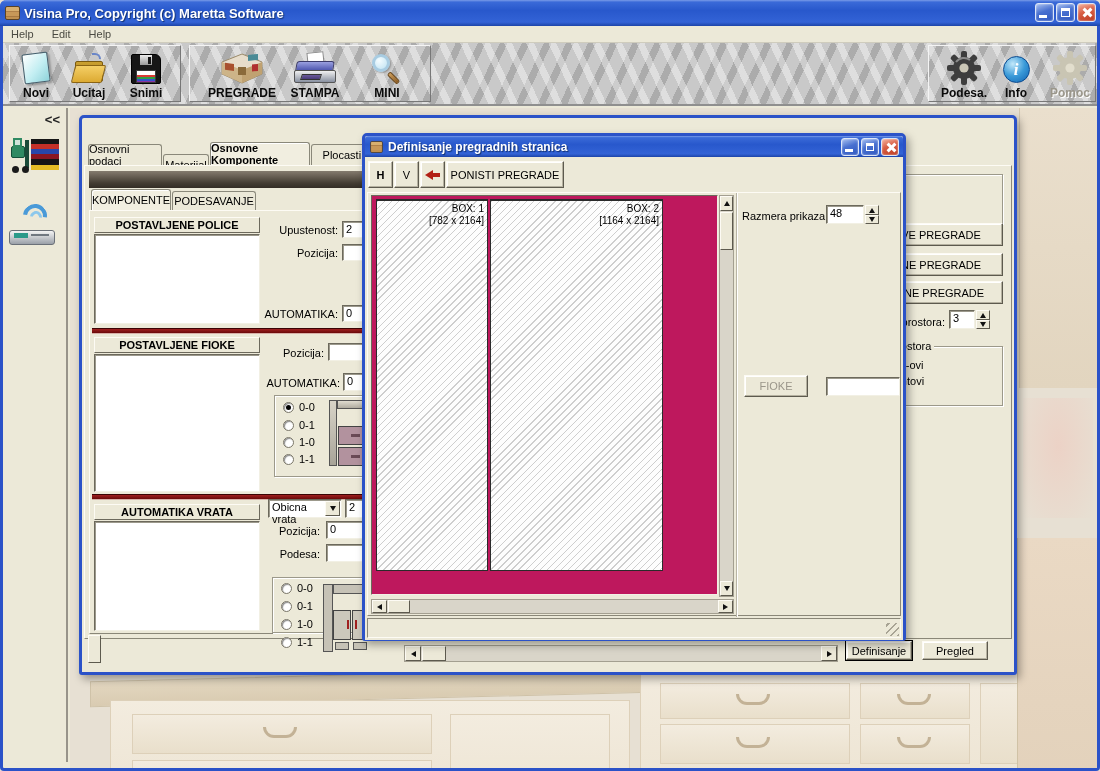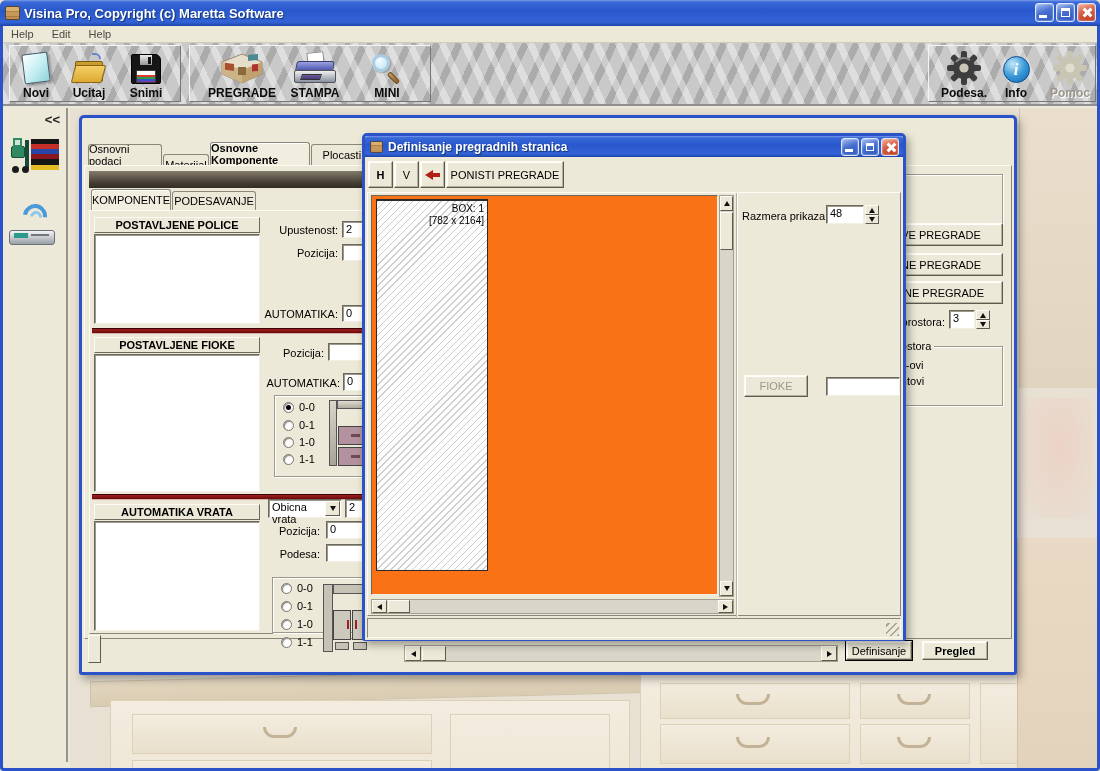--- a/index.html
+++ b/index.html
@@ -396,21 +396,21 @@
           <div class="a sbtrack" style="left:322px;top:506px;width:434px;height:17px;">
             <div class="sbbtn a" style="left:0;top:0;width:16px;height:15px;">
                   <div class="tri t-lf"></div>
                 </div>
             <div class="thumb a" style="left:17px;top:0;width:24px;height:15px;"></div>
             <div class="sbbtn a" style="right:0;top:0;width:16px;height:15px;">
                   <div class="tri t-rt"></div>
                 </div>
           </div>
           <div class="btn a" style="left:764px;top:502px;width:66px;height:19px;outline:1px solid #000;">Definisanje</div>
-          <div class="btn a" style="left:840px;top:502px;width:66px;height:19px;font-weight:bold;">Pregled</div>
+          <div class="btn a" style="left:840px;top:502px;width:66px;height:19px;">Pregled</div>
         </div>
       </div>
 
       <div class="window" style="left:292px;top:25px;width:544px;height:508px;z-index:30;">
         <div class="a titlebar tb-sub">
           <div class="appicon" style="transform:scale(.85);"></div>
           <span>Definisanje pregradnih stranica</span>
           <div class="winbtns" style="top:2px;">
             <div class="winbtn g-min" style="width:18px;height:18px;"></div>
             <div class="winbtn g-max" style="width:18px;height:18px;"></div>
@@ -425,25 +425,31 @@
           <div class="btn a" style="left:55px;top:4px;width:25px;height:27px;">
             <div style="display:flex;align-items:center;">
               <div class="tri" style="border-top:5px solid transparent;border-bottom:5px solid transparent;border-right:8px solid #b22015;"></div>
               <div style="width:7px;height:4px;background:#b22015;"></div>
             </div>
           </div>
           <div class="btn a" style="left:81px;top:4px;width:118px;height:27px;">PONISTI PREGRADE</div>
 
           <div class="a raisedp" style="left:2px;top:35px;width:534px;height:424px;">
 
-            <div class="a" style="left:3px;top:2px;width:347px;height:400px;background:#f97316;border:1px solid;border-color:#6c695c #f2f0e4 #f2f0e4 #6c695c;">
+            <div class="a" style="left:3px;top:2px;width:347px;height:400px;background:#be185d;border:1px solid;border-color:#6c695c #f2f0e4 #f2f0e4 #6c695c;">
               <div class="a hatch" style="left:4px;top:3px;width:112px;height:372px;border:1px solid #2a2a2a;border-top:2px solid #2a2a2a;">
                 <div style="position:absolute;top:2px;right:3px;text-align:right;font-size:10px;line-height:12px;color:#000;">
                   <div>BOX: 1</div>
                   <div>[782 x 2164]</div>
+                </div>
+              </div>
+              <div class="a hatch" style="left:118px;top:3px;width:173px;height:372px;border:1px solid #2a2a2a;border-top:2px solid #2a2a2a;">
+                <div style="position:absolute;top:2px;right:3px;text-align:right;font-size:10px;line-height:12px;color:#000;">
+                  <div>BOX: 2</div>
+                  <div>[1164 x 2164]</div>
                 </div>
               </div>
             </div>
 
             <div class="a sbtrack" style="left:351px;top:2px;width:15px;height:402px;">
               <div class="sbbtn a" style="left:0;top:0;width:13px;height:15px;">
                     <div class="tri t-up"></div>
                   </div>
               <div class="thumb a" style="left:0;top:16px;width:13px;height:38px;"></div>
               <div class="sbbtn a" style="left:0;bottom:0;width:13px;height:15px;">

